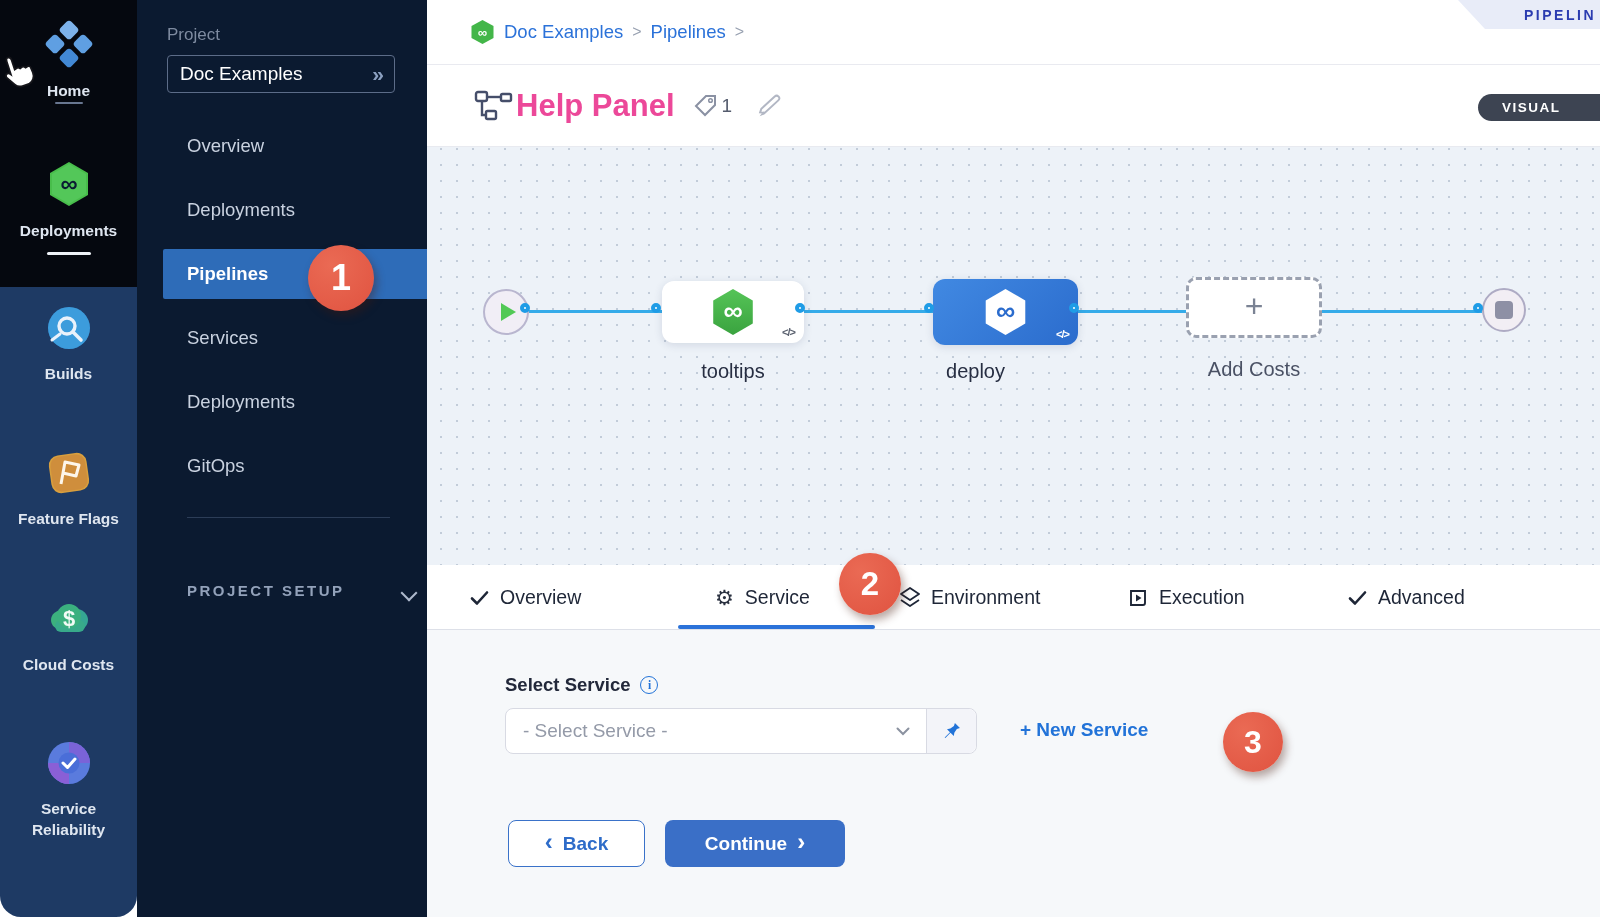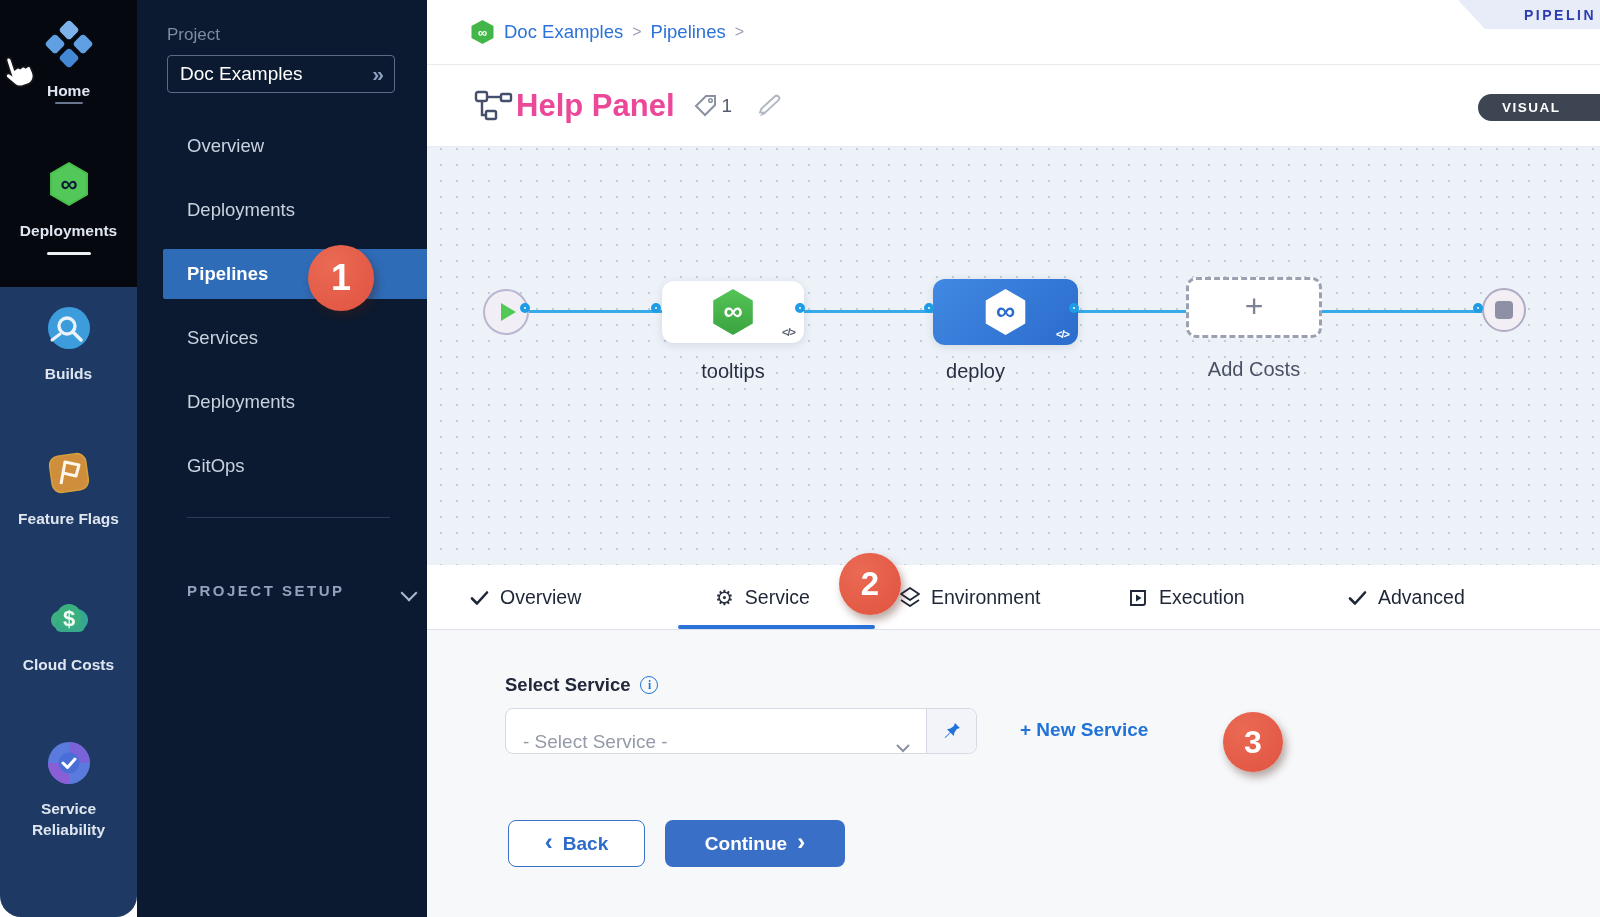--- a/index.html
+++ b/index.html
@@ -81,21 +81,21 @@
   .tab { position:absolute; top:0; height:65px; display:flex; align-items:center; gap:11px; font-size:19.5px; color:#1e2637; cursor:pointer; }
   .tab-underline { position:absolute; left:251px; top:60px; width:197px; height:4px; background:#2b72d9; border-radius:2px; }
   .gear-glyph { font-size:21px; color:#2a3140; line-height:1; }
 
   
   .form-area { position:absolute; left:0; top:630px; width:1173px; height:287px; background:#f6f8fa; }
   .field-label-row { position:absolute; left:78px; top:44px; display:flex; align-items:center; gap:10px; }
   .field-label { font-size:18.5px; font-weight:700; color:#22283a; }
   .info-ic { width:18px; height:18px; border:1.6px solid #2273d8; border-radius:50%; color:#2273d8; font-size:11.5px; font-weight:700; display:flex; align-items:center; justify-content:center; font-family:"Liberation Serif","DejaVu Serif",serif; }
   .select-wrap { position:absolute; left:78px; top:78px; width:472px; height:46px; background:#fff; border:1px solid #d8dae3; border-radius:8px; display:flex; cursor:pointer; }
-  .select-main { flex:1; display:flex; align-items:flex-end; padding:0 16px 0 17px; }
+  .select-main { flex:1; display:flex; align-items:center; padding:0 16px 0 17px; }
   .select-main .ph { font-size:19px; color:#949aa8; flex:1; }
   .select-pin { width:50px; border-left:1px solid #d8dae3; background:#f3f4f9; border-radius:0 8px 8px 0; display:flex; align-items:center; justify-content:center; }
   .new-service { position:absolute; left:593px; top:89px; font-size:19px; font-weight:700; color:#2273d8; cursor:pointer; }
   .btn-row { position:absolute; left:81px; top:190px; display:flex; gap:20px; }
   .btn { height:47px; border-radius:8px; display:flex; align-items:center; justify-content:center; gap:10px; font-size:19px; font-weight:700; cursor:pointer; }
   .btn-back { width:137px; background:#fff; border:1.6px solid #3a72c9; color:#2e6cc9; }
   .btn-continue { width:180px; background:#3a6fc7; border:none; color:#fff; }
   .btn .chev { font-size:24px; font-weight:700; margin-top:-3px; }
 
   

